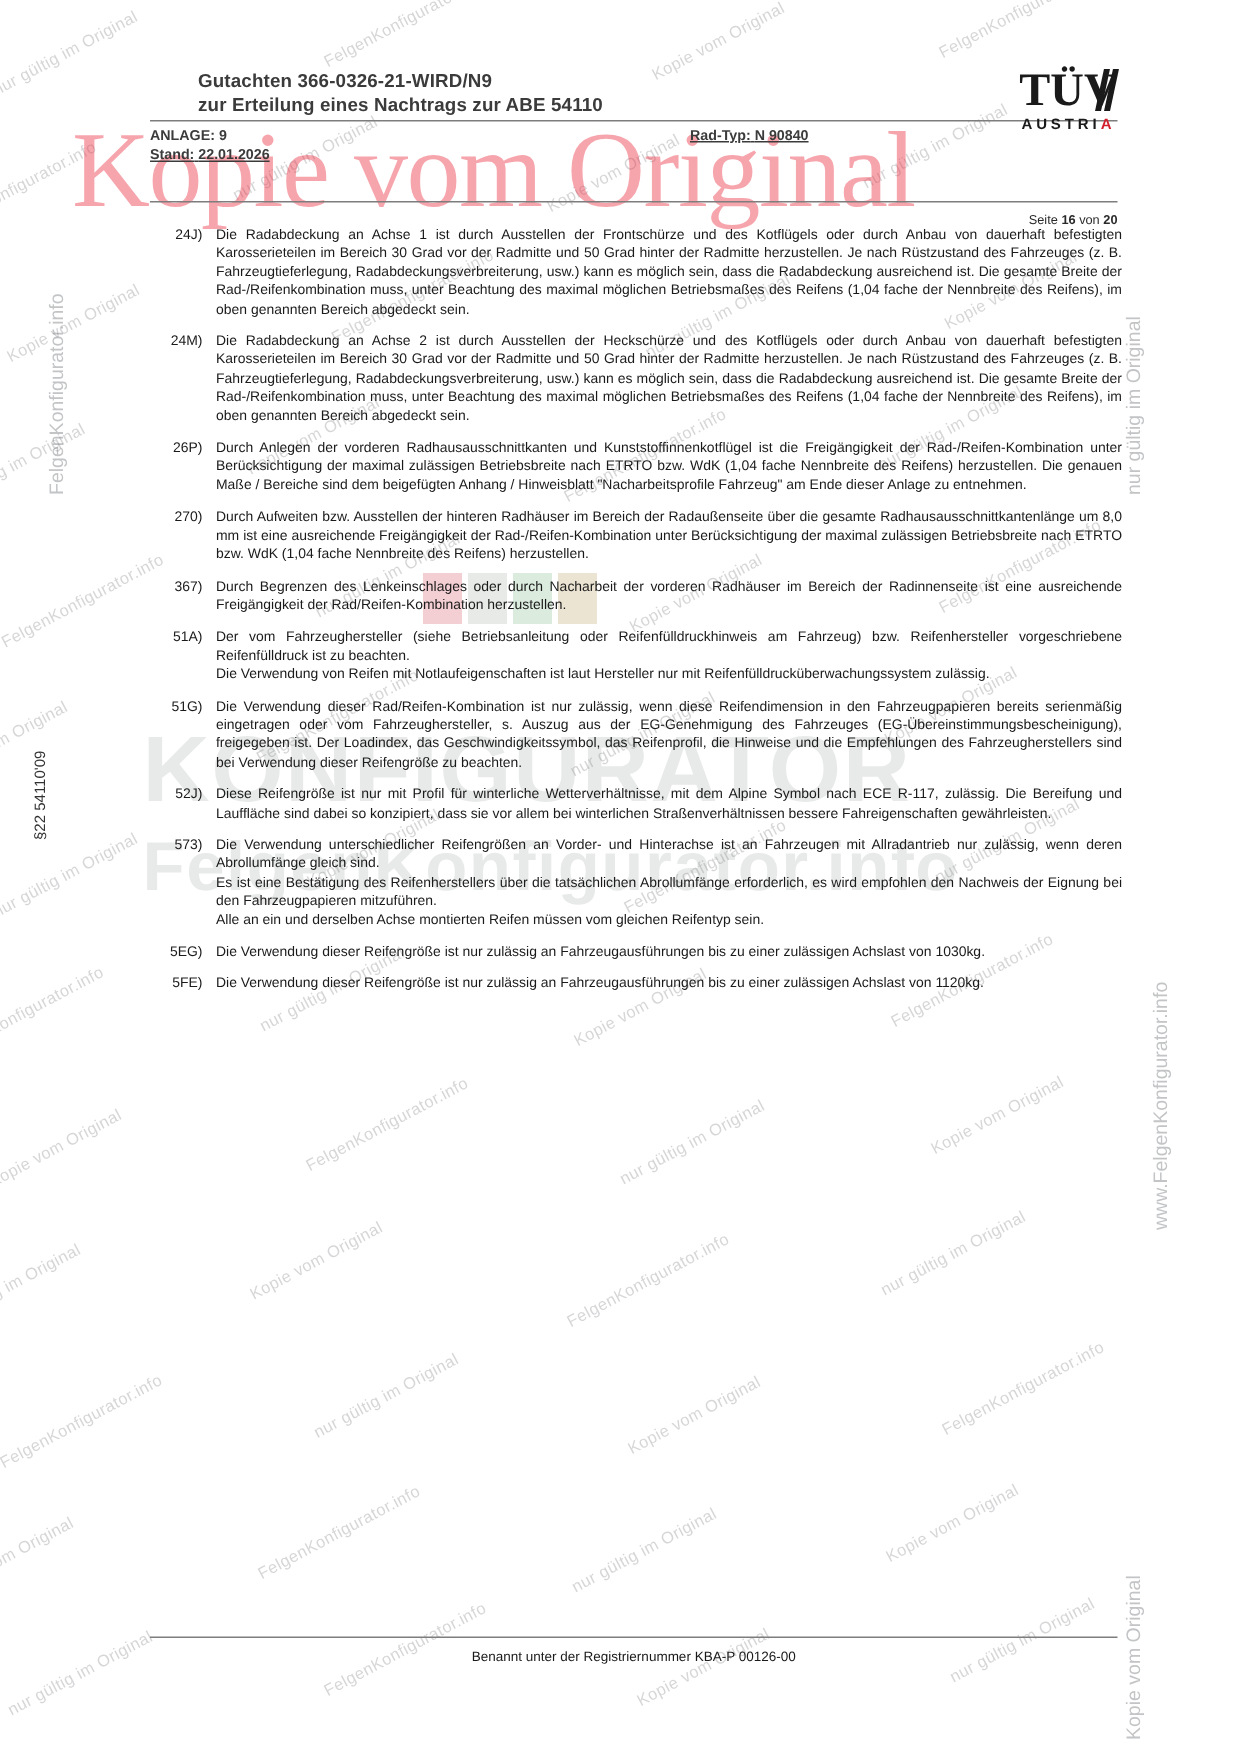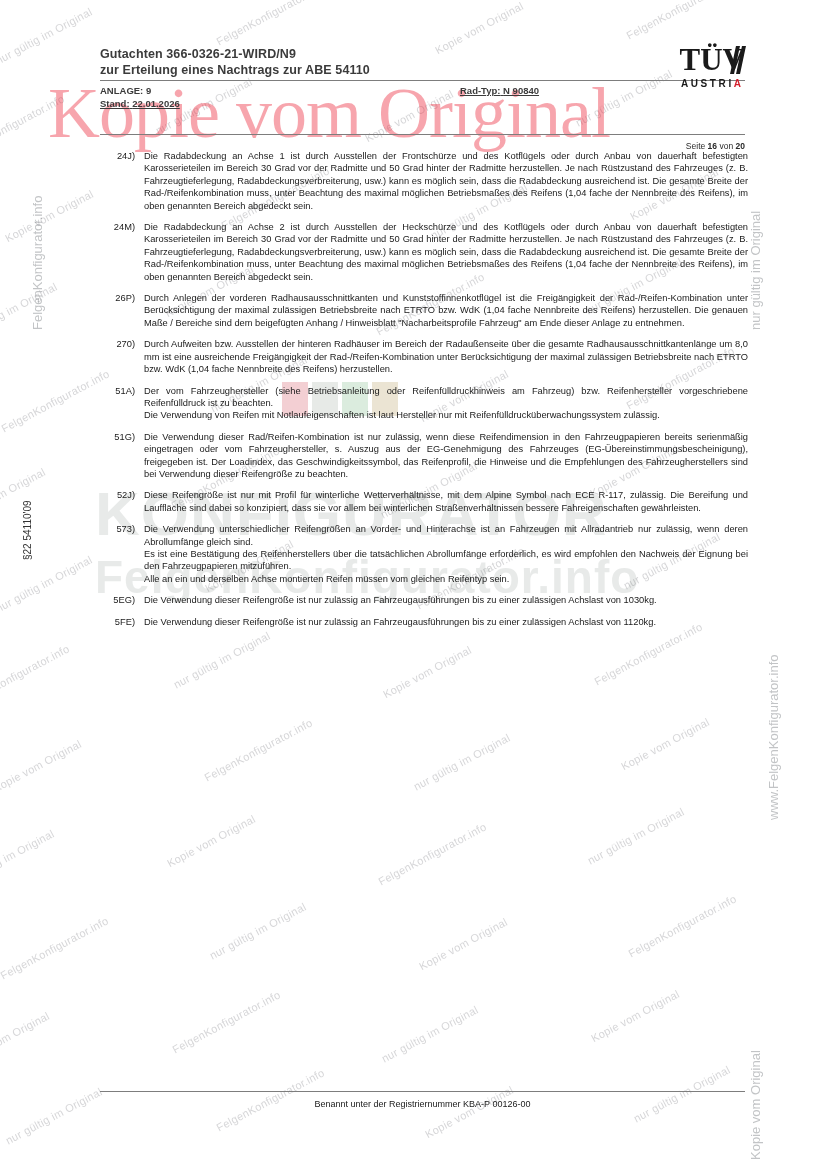--- a/index.html
+++ b/index.html
@@ -84,20 +84,21 @@
     top: 46px;
     width: 640px;
     z-index: 10;
   }
   .h-title {
     font-size: 12.5px;
     font-weight: 700;
     color: #3b3b3b;
     line-height: 16px;
     letter-spacing: 0.1px;
+    margin-left: 32px;
   }
   .meta-grid {
     position: absolute;
     left: 100px;
     top: 84px;
     width: 640px;
     font-size: 9.5px;
     color: #3b3b3b;
     z-index: 10;
   }
@@ -389,20 +390,26 @@
       </div>
     </div>
 
     <div class="item">
       <div class="item-code">270)</div>
       <div class="item-body">
         <p>Durch Aufweiten bzw. Ausstellen der hinteren Radhäuser im Bereich der Radaußenseite über die gesamte Radhausausschnittkantenlänge um 8,0 mm ist eine ausreichende Freigängigkeit der Rad-/Reifen-Kombination unter Berücksichtigung der maximal zulässigen Betriebsbreite nach ETRTO bzw. WdK (1,04 fache Nennbreite des Reifens) herzustellen.</p>
       </div>
     </div>
 
+    <div class="item">
+      <div class="item-code">367)</div>
+      <div class="item-body">
+        <p>Durch Begrenzen des Lenkeinschlages oder durch Nacharbeit der vorderen Radhäuser im Bereich der Radinnenseite ist eine ausreichende Freigängigkeit der Rad/Reifen-Kombination herzustellen.</p>
+      </div>
+    </div>
 
     <div class="item">
       <div class="item-code">51A)</div>
       <div class="item-body">
         <p>Der vom Fahrzeughersteller (siehe Betriebsanleitung oder Reifenfülldruckhinweis am Fahrzeug) bzw. Reifenhersteller vorgeschriebene Reifenfülldruck ist zu beachten.</p>
         <p>Die Verwendung von Reifen mit Notlaufeigenschaften ist laut Hersteller nur mit Reifenfülldrucküberwachungssystem zulässig.</p>
       </div>
     </div>
 
     <div class="item">

